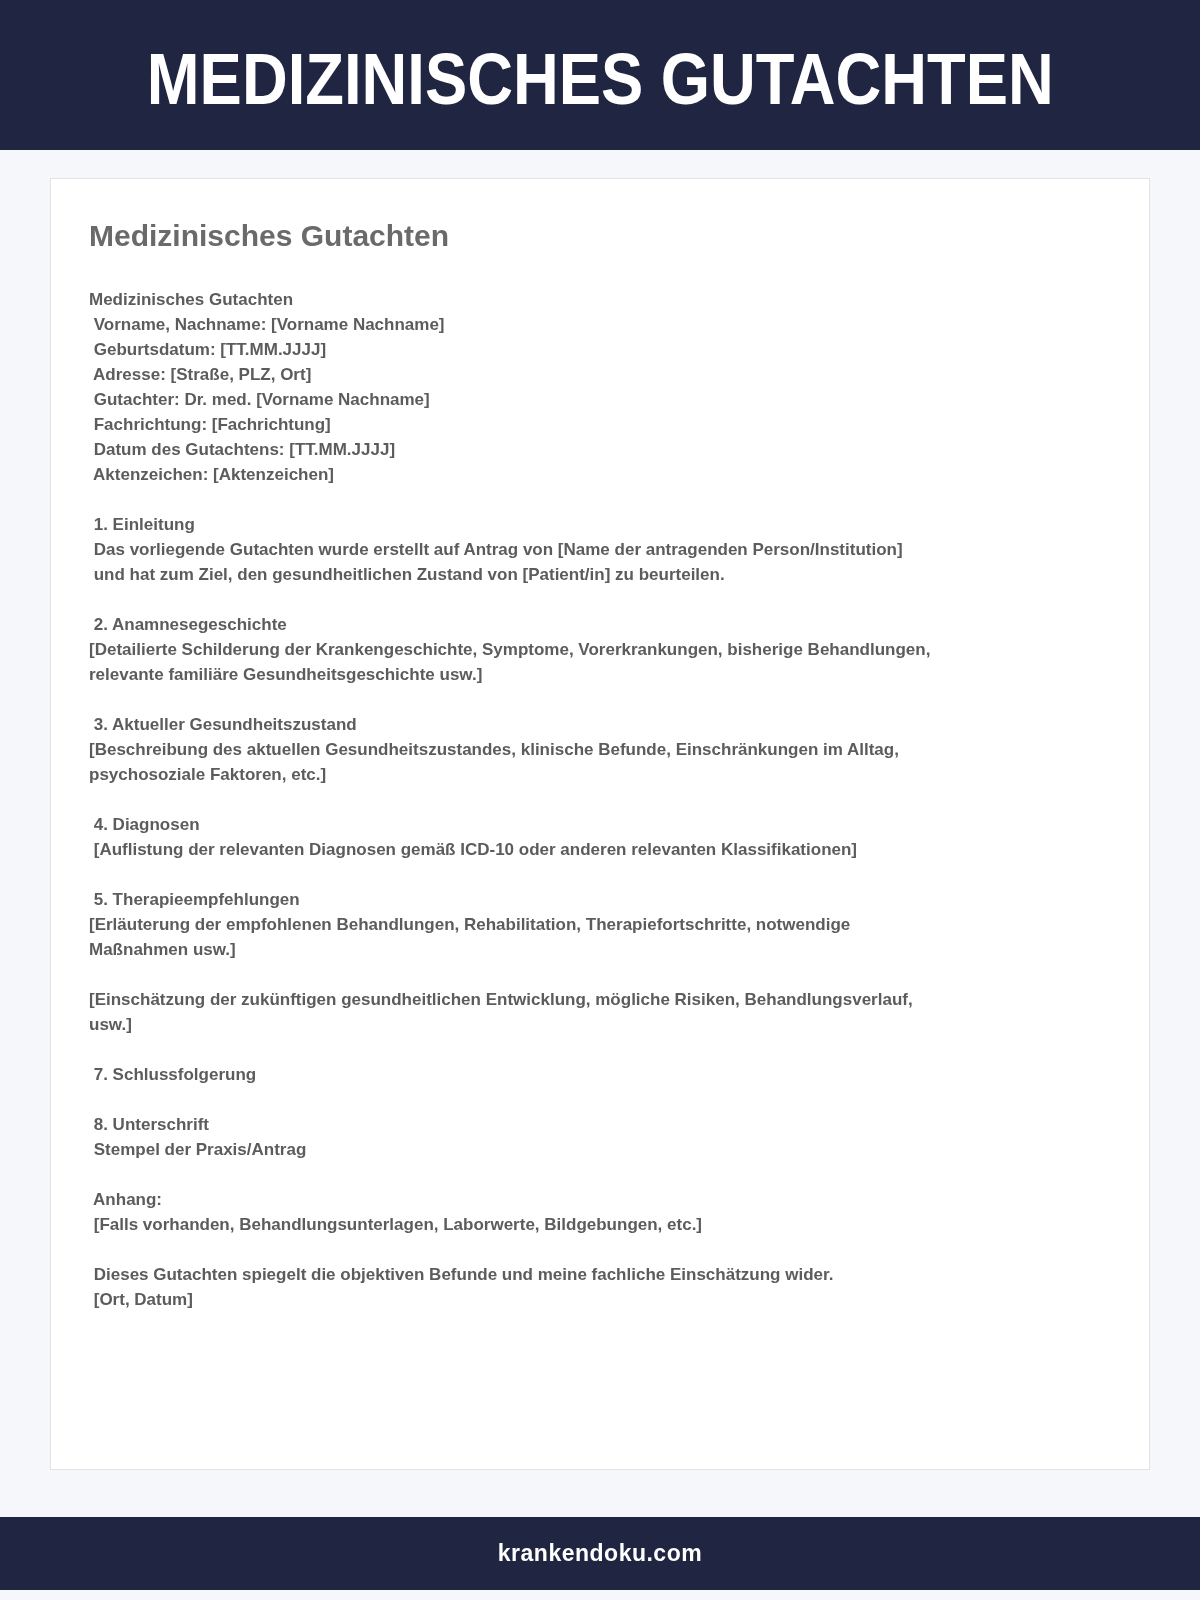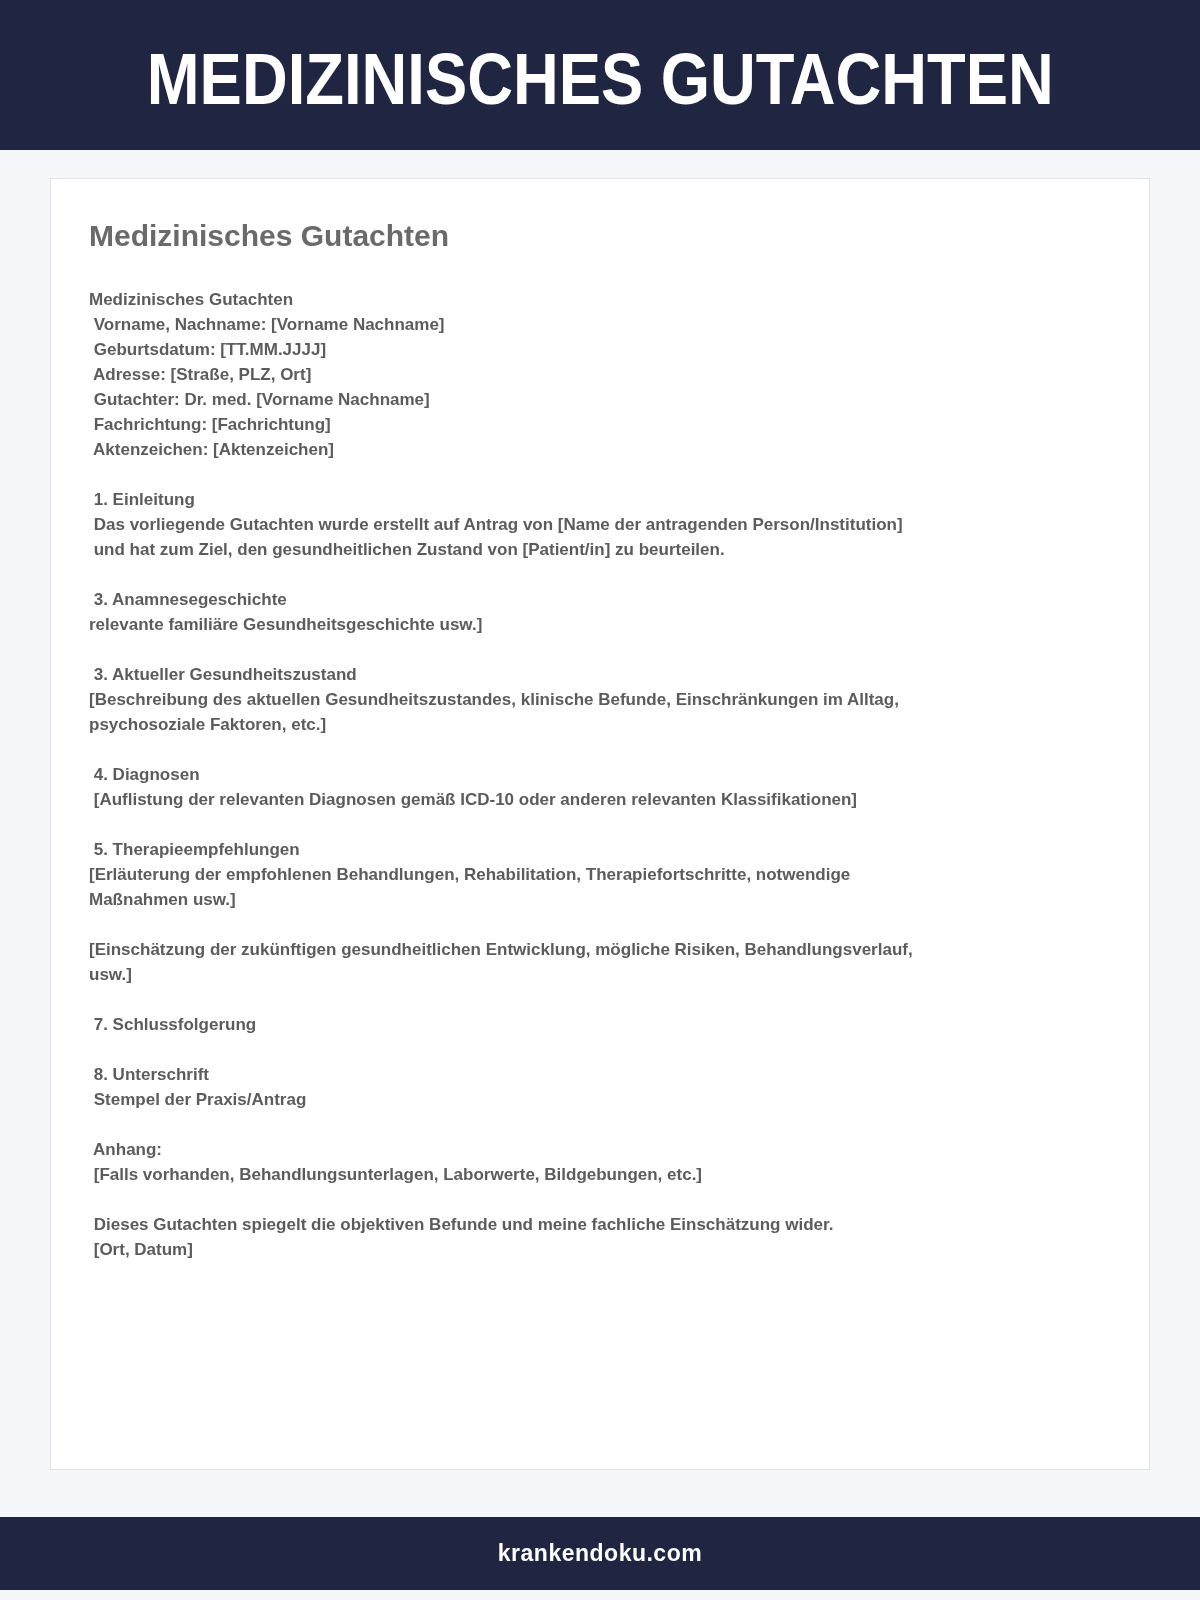--- a/index.html
+++ b/index.html
@@ -78,27 +78,29 @@
 
 <section class="card">
   <h2>Medizinisches Gutachten</h2>
   <div class="doc-body">
       <div class="doc-line">Medizinisches Gutachten</div>
       <div class="doc-line"> Vorname, Nachname: [Vorname Nachname]</div>
       <div class="doc-line"> Geburtsdatum: [TT.MM.JJJJ]</div>
       <div class="doc-line"> Adresse: [Straße, PLZ, Ort]</div>
       <div class="doc-line"> Gutachter: Dr. med. [Vorname Nachname]</div>
       <div class="doc-line"> Fachrichtung: [Fachrichtung]</div>
+      <div class="doc-line"> Datum des Gutachtens: [TT.MM.JJJJ]</div>
       <div class="doc-line"> Aktenzeichen: [Aktenzeichen]</div>
       <div class="doc-line"></div>
       <div class="doc-line"> 1. Einleitung</div>
       <div class="doc-line"> Das vorliegende Gutachten wurde erstellt auf Antrag von [Name der antragenden Person/Institution]</div>
       <div class="doc-line"> und hat zum Ziel, den gesundheitlichen Zustand von [Patient/in] zu beurteilen.</div>
       <div class="doc-line"></div>
-      <div class="doc-line"> 3. Anamnesegeschichte</div>
+      <div class="doc-line"> 2. Anamnesegeschichte</div>
+      <div class="doc-line">[Detailierte Schilderung der Krankengeschichte, Symptome, Vorerkrankungen, bisherige Behandlungen,</div>
       <div class="doc-line">relevante familiäre Gesundheitsgeschichte usw.]</div>
       <div class="doc-line"></div>
       <div class="doc-line"> 3. Aktueller Gesundheitszustand</div>
       <div class="doc-line">[Beschreibung des aktuellen Gesundheitszustandes, klinische Befunde, Einschränkungen im Alltag,</div>
       <div class="doc-line">psychosoziale Faktoren, etc.]</div>
       <div class="doc-line"></div>
       <div class="doc-line"> 4. Diagnosen</div>
       <div class="doc-line"> [Auflistung der relevanten Diagnosen gemäß ICD-10 oder anderen relevanten Klassifikationen]</div>
       <div class="doc-line"></div>
       <div class="doc-line"> 5. Therapieempfehlungen</div>

